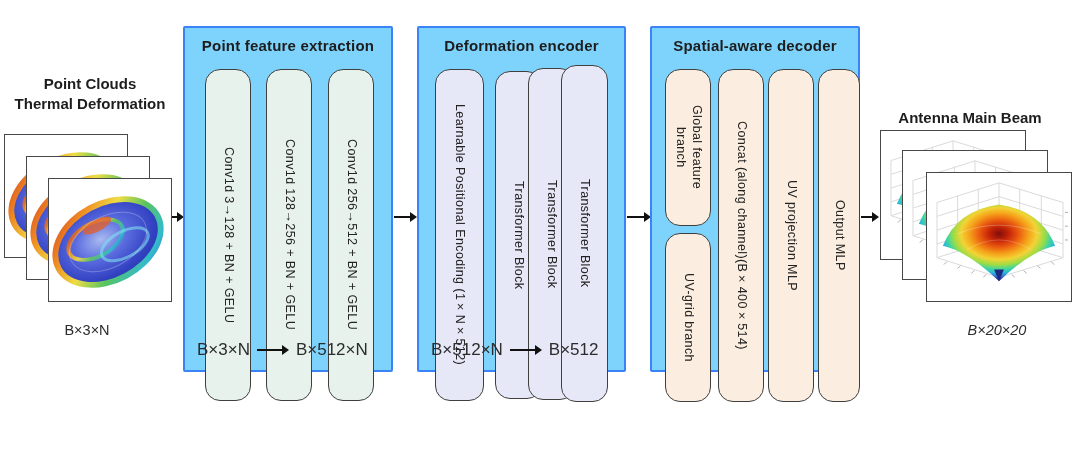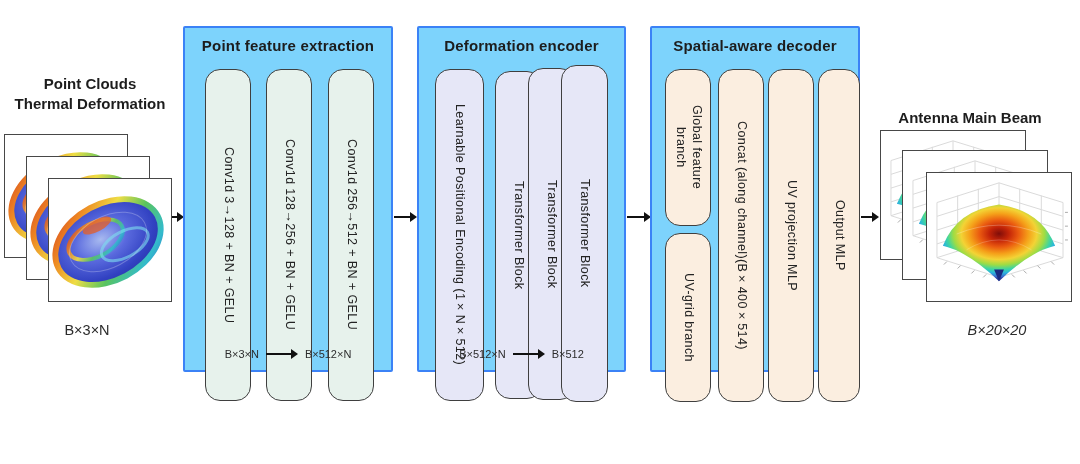--- a/index.html
+++ b/index.html
@@ -16,22 +16,22 @@
   .pill{position:absolute;border:1.4px solid #3f3f3f;border-radius:15px;
         box-sizing:border-box;display:flex;align-items:center;justify-content:center;}
   .pill .vtext{writing-mode:vertical-rl;text-orientation:mixed;white-space:pre-line;
         font-size:12.5px;line-height:1.25;letter-spacing:.4px;color:#232323;
         text-align:center;max-height:96%;}
   .pill.mint{background:#e7f2ec;}
   .pill.lav{background:#e6e7f7;}
   .pill.peach{background:#fbeee0;}
 
   
-  .flow-label{position:absolute;bottom:10px;left:0;width:100%;text-align:center;
-        font-size:11px;color:#2c2c2c;white-space:nowrap;}
+  .flow-label{position:absolute;bottom:10px;left:0;width:100%;text-align:left;
+        font-size:17px;color:#2c2c2c;white-space:nowrap;padding-left:12px;}
   .flow-label span{vertical-align:middle;}
   .flow-arrow{display:inline-block;position:relative;width:32px;height:10px;margin:0 7px;}
   .flow-arrow::before{content:"";position:absolute;left:0;top:4px;width:26px;height:1.6px;background:#111;}
   .flow-arrow::after{content:"";position:absolute;right:0;top:0;width:0;height:0;
         border-left:7px solid #111;border-top:5px solid transparent;border-bottom:5px solid transparent;}
 
   
   .conn{position:absolute;height:12px;}
   .conn::before{content:"";position:absolute;left:0;top:5px;right:6px;height:1.6px;background:#111;}
   .conn::after{content:"";position:absolute;right:0;top:1px;width:0;height:0;

